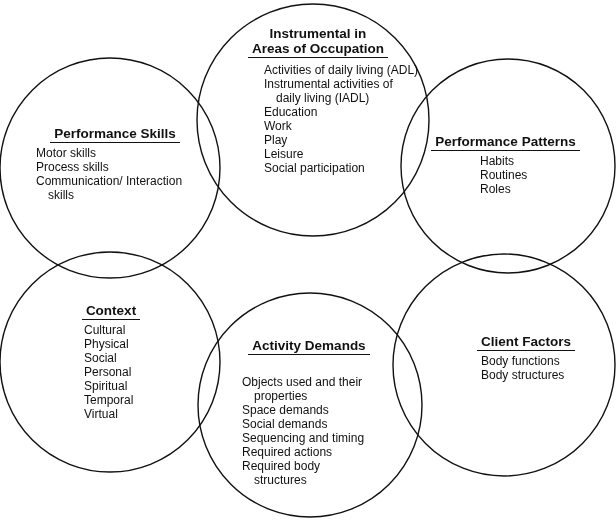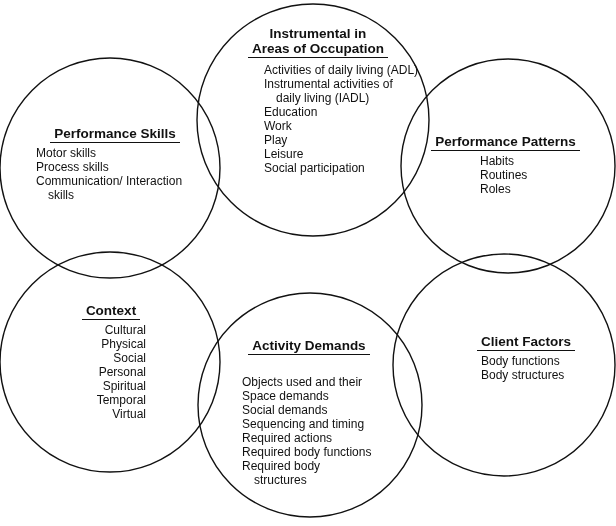--- a/index.html
+++ b/index.html
@@ -52,21 +52,21 @@
     padding-left: 12px;
   }
   
   .b0 { left: 30px;  top: 126px; width: 170px; }
   .b0 .item-list { padding-left: 6px; }
   .b1 { left: 222px; top: 26px;  width: 192px; }
   .b1 .item-list { padding-left: 6px; margin-top: 5px; margin-left: 36px; }
   .b2 { left: 418px; top: 134px; width: 175px; }
   .b2 .item-list { padding-left: 62px; }
   .b3 { left: 76px;  top: 303px; width: 70px; }
-  .b3 .item-list { padding-left: 8px; text-align: right; }
+  .b3 .item-list { padding-left: 8px; }
   .b4 { left: 236px; top: 338px; width: 146px; }
   .b4 .item-list { padding-left: 6px; margin-top: 20px; }
   .b5 { left: 476px; top: 334px; width: 100px; }
   .b5 .item-list { padding-left: 5px; }
 </style>
 </head>
 <body>
 
 <div class="stage">
 
@@ -133,25 +133,25 @@
       <div class="line">Virtual</div>
     </div>
   </div>
 
   <div class="block b4">
     <div class="circle-title">
       <span class="u">Activity Demands</span>
     </div>
     <div class="item-list">
       <div class="line">Objects used and their</div>
+      <div class="line indent">properties</div>
       <div class="line">Space demands</div>
       <div class="line">Social demands</div>
       <div class="line">Sequencing and timing</div>
       <div class="line">Required actions</div>
-      <div class="line">Required body functions</div>
       <div class="line">Required body</div>
       <div class="line indent">structures</div>
     </div>
   </div>
 
   <div class="block b5">
     <div class="circle-title">
       <span class="u">Client Factors</span>
     </div>
     <div class="item-list">

